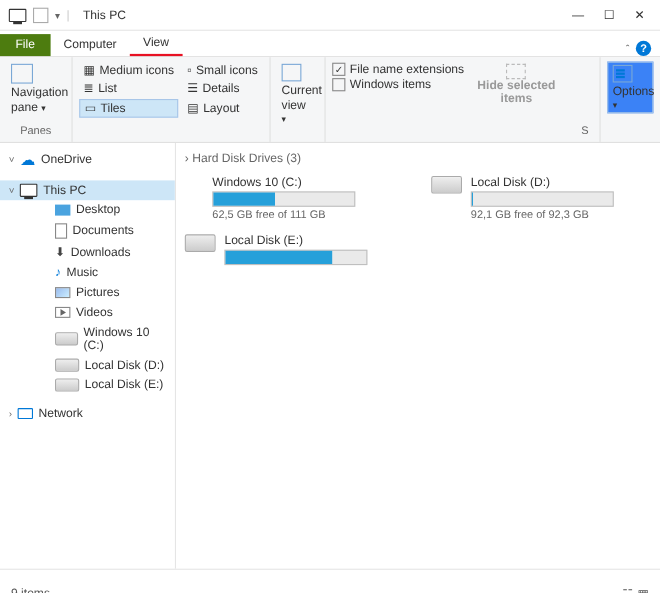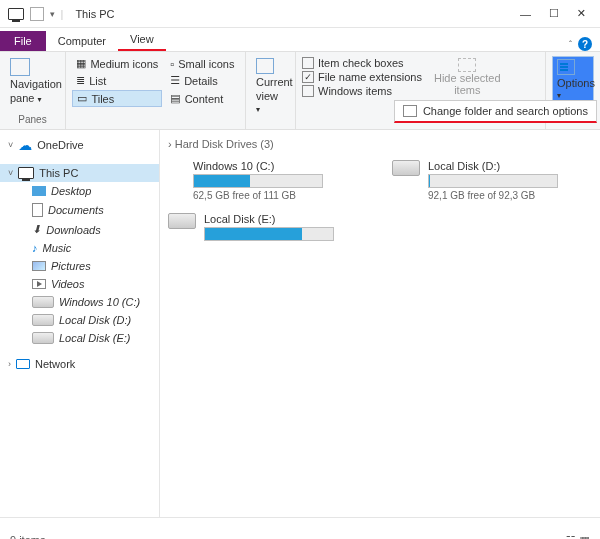--- a/index.html
+++ b/index.html
@@ -3,42 +3,42 @@
 <meta charset="utf-8">
 <style>
 * { margin: 0; padding: 0; box-sizing: border-box; font-family: "Segoe UI", sans-serif; font-size: 11px; }
 body { background: #fff; width: 600px; height: 539px; overflow: hidden; color: #333; }
 .titlebar { height: 28px; display: flex; align-items: center; padding: 0 4px; border-bottom: 1px solid #e5e5e5; }
 .titlebar .qat { display: flex; gap: 6px; align-items: center; margin-left: 4px; }
 .titlebar .title { margin-left: 12px; }
 .titlebar .wc { margin-left: auto; display: flex; gap: 18px; align-items: center; font-size: 12px; padding-right: 10px;}
 .tabs { height: 24px; display: flex; align-items: flex-end; border-bottom: 1px solid #e0e0e0; position: relative; }
 .tabs .tab { padding: 4px 12px; cursor: pointer; }
-.tabs .file { background: #701a75; color: #fff; padding: 4px 14px; }
+.tabs .file { background: #4d7c0f; color: #fff; padding: 4px 14px; }
 .tabs .active { border-bottom: 2px solid #e81123; }
 .tabs .rr { margin-left: auto; display: flex; align-items: center; gap: 6px; padding-right: 8px;}
 .help-badge{ width:14px; height:14px; border-radius:50%; background:#0078d7;color:#fff;display:flex;align-items:center;justify-content:center;font-size:10px;font-weight:bold;}
 .ribbon { height: 78px; background: #f5f6f7; display: flex; border-bottom: 1px solid #e0e0e0; position: relative; }
 .group { border-right: 1px solid #e0e0e0; padding: 4px 6px; display: flex; flex-direction: column; }
 .group .gname { text-align: center; color: #666; margin-top: auto; font-size: 10px; }
 .nav-btn { display: flex; flex-direction: column; align-items: flex-start; gap: 2px; cursor: pointer; padding: 2px 4px; }
 .nav-btn .caret { font-size: 8px; }
 .layout-grid { display: grid; grid-template-columns: 1fr 1fr; gap: 2px 4px; }
 .layout-item { display: flex; align-items: center; gap: 4px; padding: 1px 4px; cursor: pointer; white-space: nowrap; }
 .layout-item.sel { border: 1px solid #a8c6e8; background: #cde6f7; }
 .cb-row { display: flex; align-items: center; gap: 4px; white-space: nowrap; padding: 1px 0; }
 .cb { width: 12px; height: 12px; border: 1px solid #888; display: inline-flex; align-items: center; justify-content: center; font-size: 9px; }
-.hide-btn { display: flex; flex-direction: column; align-items: center; color: #999; padding: 2px 4px; }
+.hide-btn { display: flex; flex-direction: column; align-items: center; color: #999; padding: 2px 4px; font-weight: bold; }
 .options-popup { position: absolute; right: 3px; top: 48px; background: #fff; border: 1px solid #ccc; padding: 4px 8px; display: flex; align-items: center; gap: 6px; border-bottom: 2px solid #e81123; z-index: 10; }
 .main { display: flex; height: calc(539px - 28px - 24px - 78px - 22px); }
 .sidebar { width: 160px; border-right: 1px solid #e5e5e5; padding: 4px 0; overflow-y: auto; }
 .tree-item { display: flex; align-items: center; gap: 5px; padding: 3px 6px 3px 22px; cursor: pointer; }
 .tree-item.root { padding-left: 8px; }
 .tree-item.sel { background: #cde6f7; }
-.tree-item.sub { padding-left: 32px; font-style: italic; }
+.tree-item.sub { padding-left: 50px; }
 .content { flex: 1; padding: 4px 8px; overflow: hidden; }
 .section-head { color: #666; padding: 4px 0; }
 .drives { display: flex; flex-wrap: wrap; gap: 12px 24px; margin-top: 6px; }
 .drive { display: flex; gap: 8px; width: 200px; }
 .drive .dinfo { flex: 1; }
 .drive .dname { margin-bottom: 2px; }
 .bar { width: 130px; height: 14px; border: 1px solid #bfbfbf; background: #eaeaea; margin-bottom: 2px; }
 .bar .fill { height: 100%; background: #26a0da; }
 .drive .dfree { color: #666; font-size: 10px; }
 .status { height: 22px; border-top: 1px solid #e5e5e5; display: flex; align-items: flex-start; padding: 16px 10px; color: #555; }
@@ -118,41 +118,37 @@
       <div class="layout-item">
           <span class="icon">☰</span>
           <span>Details</span>
         </div>
       <div class="layout-item sel">
           <span class="icon">▭</span>
           <span>Tiles</span>
         </div>
       <div class="layout-item">
           <span class="icon">▤</span>
-          <span>Content</span>
+          <span>Layout</span>
         </div>
     </div>
   </div>
 
   <div class="group" style="width:50px">
     <div class="nav-btn">
       <span class="icon" style="width:18px;height:16px;border:1px solid #7aa8d6;"></span>
       <span>Current</span>
       <span><span>view</span> <span class="caret">▾</span></span>
     </div>
     <div class="gname"></div>
   </div>
 
   <div class="group" style="flex:1">
     <div style="display:flex;gap:8px">
       <div>
-        <div class="cb-row">
-            <span class="cb"></span>
-            <span>Item check boxes</span>
-          </div>
         <div class="cb-row">
             <span class="cb">✓</span>
             <span>File name extensions</span>
           </div>
         <div class="cb-row">
             <span class="cb"></span>
             <span>Windows items</span>
           </div>
       </div>
       <div class="hide-btn">
@@ -169,24 +165,20 @@
       <span class="opt-icon">
           <span></span>
           <span></span>
           <span></span>
         </span>
       <span>Options</span>
       <span class="caret">▾</span>
     </div>
   </div>
 
-  <div class="options-popup">
-    <span class="icon" style="width:14px;height:12px;border:1px solid #888;"></span>
-    <span>Change folder and search options</span>
-  </div>
 </div>
 
 <div class="main">
   <div class="sidebar">
     <div class="tree-item root">
         <span class="chev">˅</span>
         <span class="icon cloud-icon">☁</span>
         <span>OneDrive</span>
       </div>
     <div style="height:8px"></div>

